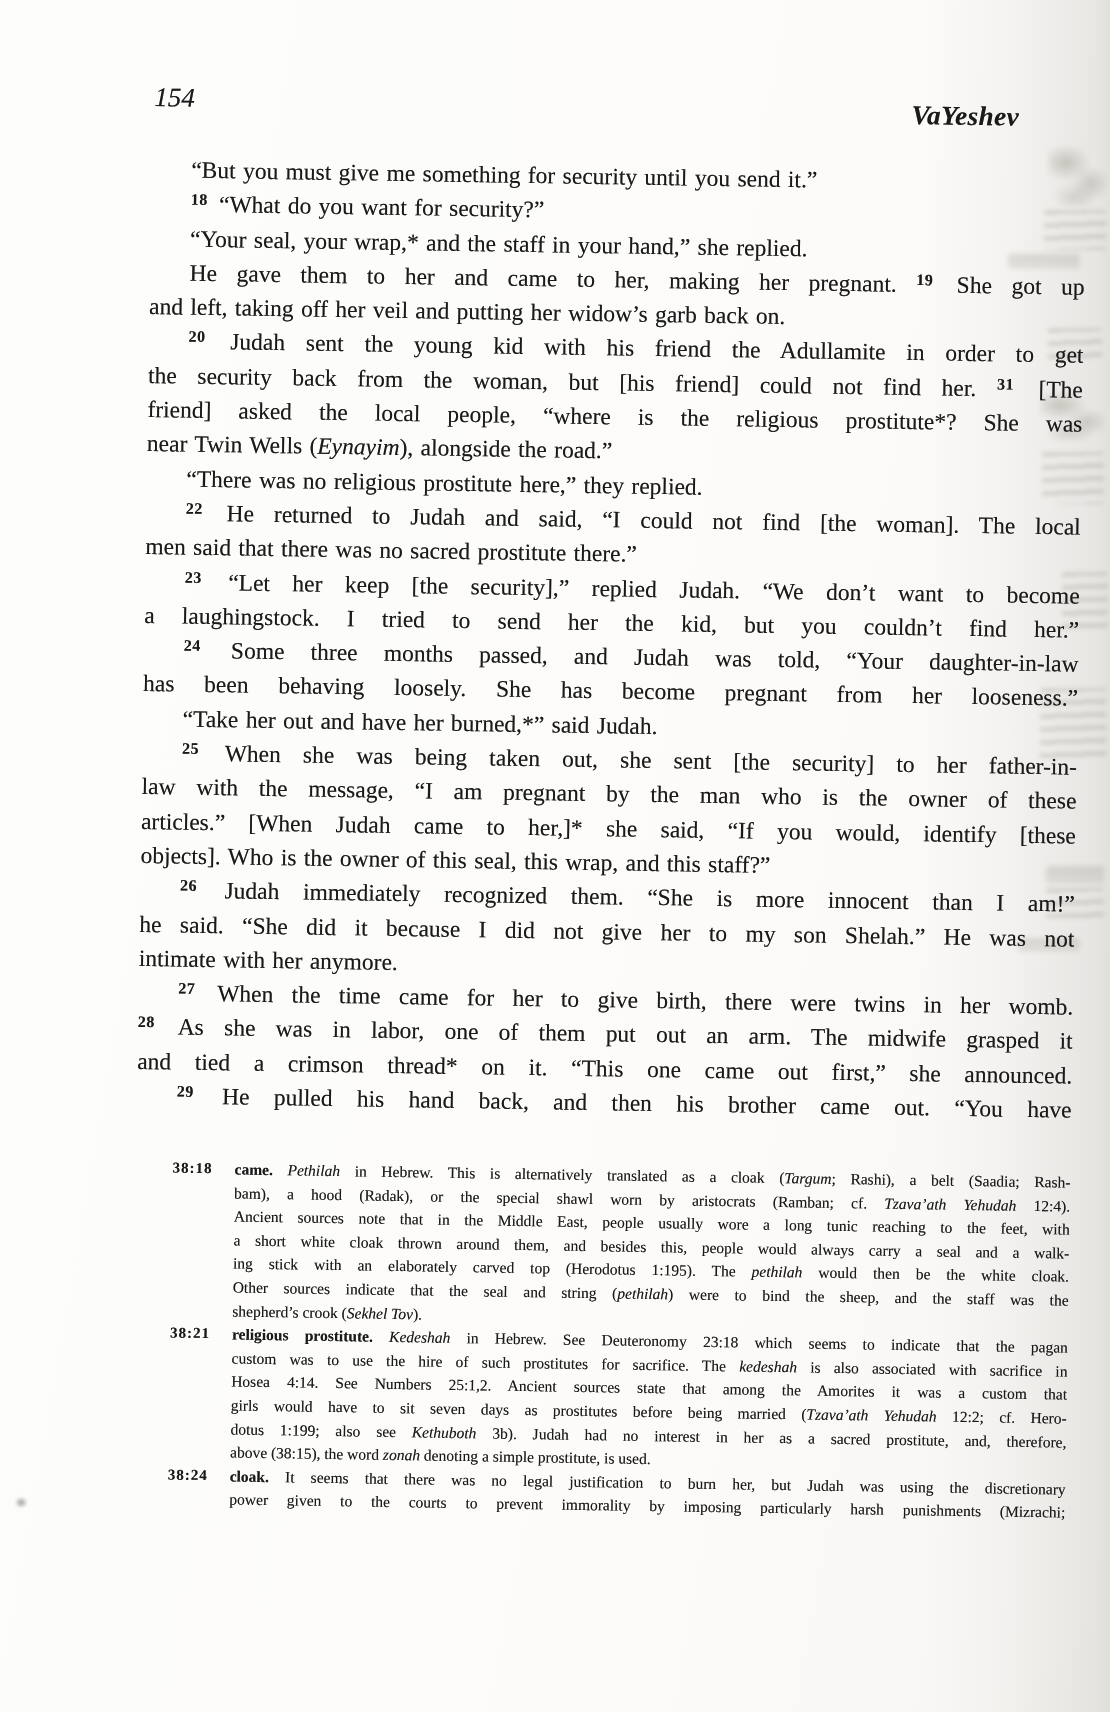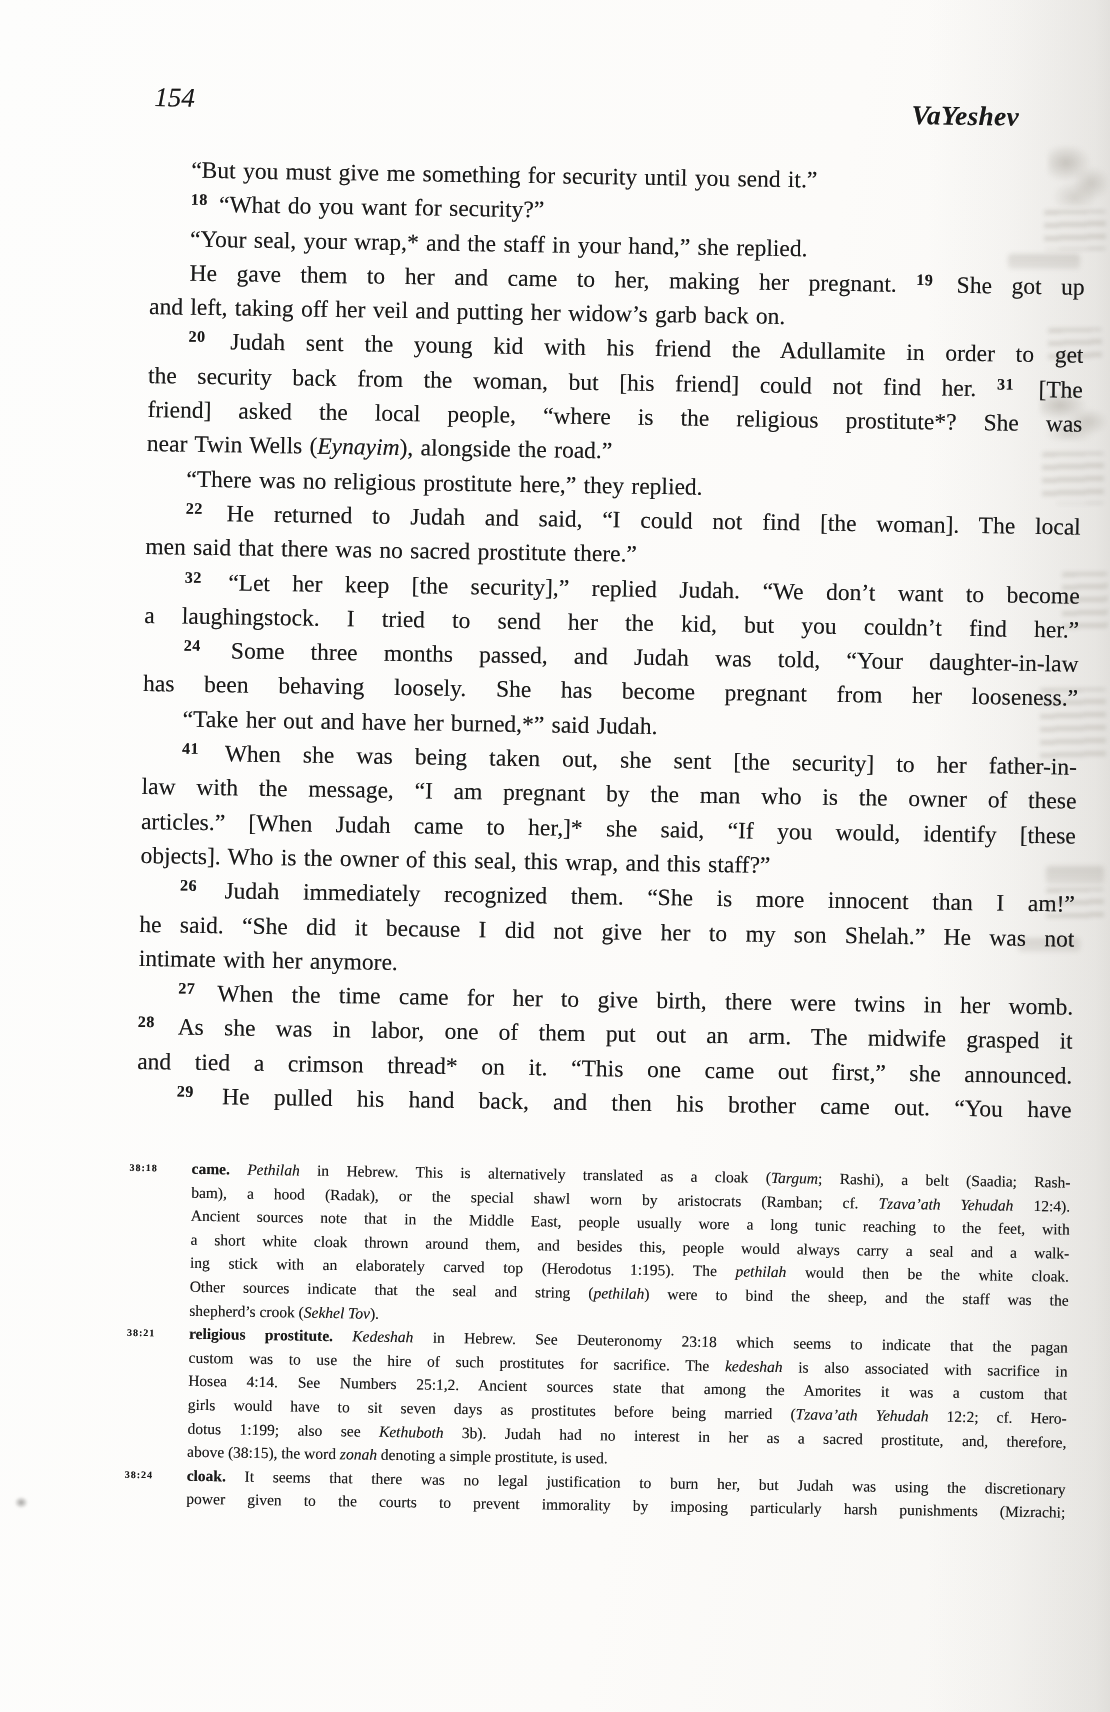--- a/index.html
+++ b/index.html
@@ -21,21 +21,21 @@
   .main{position:absolute;top:152px;left:0;width:935px;font-size:23.5px;}
   .line{height:34.3px;line-height:34.3px;overflow:hidden;word-spacing:1.5px;white-space:normal;}
   .ind{text-indent:40px;}
   .just{text-align:justify;text-align-last:justify;}
   .rag{text-align:left;}
   .sup{font-size:16px;font-weight:bold;position:relative;top:-7px;letter-spacing:.5px;margin-right:4px;text-indent:0;display:inline-block;}
   .it{font-style:italic;}
   .bd{font-weight:bold;}
   .fns{position:absolute;top:1156px;left:-6px;width:941px;font-size:15.5px;}
   .fn-row{display:flex;align-items:flex-start;}
-  .fn-ref{flex:0 0 44px;margin-right:18px;font-weight:bold;font-size:10px;line-height:23.6px;letter-spacing:1px;white-space:nowrap;}
+  .fn-ref{flex:0 0 44px;margin-right:18px;font-weight:bold;font-size:15px;line-height:23.6px;letter-spacing:1px;white-space:nowrap;margin-left:43px;}
   .fn-body{flex:1;min-width:0;}
   .fn-line{height:23.6px;line-height:23.6px;overflow:hidden;}
   .fn-line.just{text-align:justify;text-align-last:justify;}
   
   .ghost{position:absolute;pointer-events:none;}
   .gh-blob{background:
       radial-gradient(60% 45% at 30% 28%, rgba(125,118,106,.34), transparent 70%),
       radial-gradient(45% 40% at 72% 62%, rgba(125,118,106,.28), transparent 70%),
       radial-gradient(50% 35% at 45% 85%, rgba(125,118,106,.22), transparent 75%);
     filter:blur(2px);}
@@ -76,26 +76,26 @@
         <div class="line ind rag"><span>“Your seal, your wrap,* and the staff in your hand,” she replied.</span></div>
         <div class="line ind just"><span>He gave them to her and came to her, making her pregnant. </span><span class="sup">19</span><span> She got up</span></div>
         <div class="line rag"><span>and left, taking off her veil and putting her widow’s garb back on.</span></div>
         <div class="line ind just"><span class="sup">20</span><span> Judah sent the young kid with his friend the Adullamite in order to get</span></div>
         <div class="line just"><span>the security back from the woman, but [his friend] could not find her. </span><span class="sup">31</span><span> [The</span></div>
         <div class="line just"><span>friend] asked the local people, “where is the religious prostitute*? She was</span></div>
         <div class="line rag"><span>near Twin Wells (</span><span class="it">Eynayim</span><span>), alongside the road.”</span></div>
         <div class="line ind rag"><span>“There was no religious prostitute here,” they replied.</span></div>
         <div class="line ind just"><span class="sup">22</span><span> He returned to Judah and said, “I could not find [the woman]. The local</span></div>
         <div class="line rag"><span>men said that there was no sacred prostitute there.”</span></div>
-        <div class="line ind just"><span class="sup">32</span><span> “Let her keep [the security],” replied Judah. “We don’t want to become</span></div>
+        <div class="line ind just"><span class="sup">23</span><span> “Let her keep [the security],” replied Judah. “We don’t want to become</span></div>
         <div class="line just"><span>a laughingstock. I tried to send her the kid, but you couldn’t find her.”</span></div>
         <div class="line ind just"><span class="sup">24</span><span> Some three months passed, and Judah was told, “Your daughter-in-law</span></div>
         <div class="line just"><span>has been behaving loosely. She has become pregnant from her looseness.”</span></div>
         <div class="line ind rag"><span>“Take her out and have her burned,*” said Judah.</span></div>
-        <div class="line ind just"><span class="sup">41</span><span> When she was being taken out, she sent [the security] to her father-in-</span></div>
+        <div class="line ind just"><span class="sup">25</span><span> When she was being taken out, she sent [the security] to her father-in-</span></div>
         <div class="line just"><span>law with the message, “I am pregnant by the man who is the owner of these</span></div>
         <div class="line just"><span>articles.” [When Judah came to her,]* she said, “If you would, identify [these</span></div>
         <div class="line rag"><span>objects]. Who is the owner of this seal, this wrap, and this staff?”</span></div>
         <div class="line ind just"><span class="sup">26</span><span> Judah immediately recognized them. “She is more innocent than I am!”</span></div>
         <div class="line just"><span>he said. “She did it because I did not give her to my son Shelah.” He was not</span></div>
         <div class="line rag"><span>intimate with her anymore.</span></div>
         <div class="line ind just"><span class="sup">27</span><span> When the time came for her to give birth, there were twins in her womb.</span></div>
         <div class="line just"><span class="sup">28</span><span> As she was in labor, one of them put out an arm. The midwife grasped it</span></div>
         <div class="line just"><span>and tied a crimson thread* on it. “This one came out first,” she announced.</span></div>
         <div class="line ind just"><span class="sup">29</span><span> He pulled his hand back, and then his brother came out. “You have</span></div>

